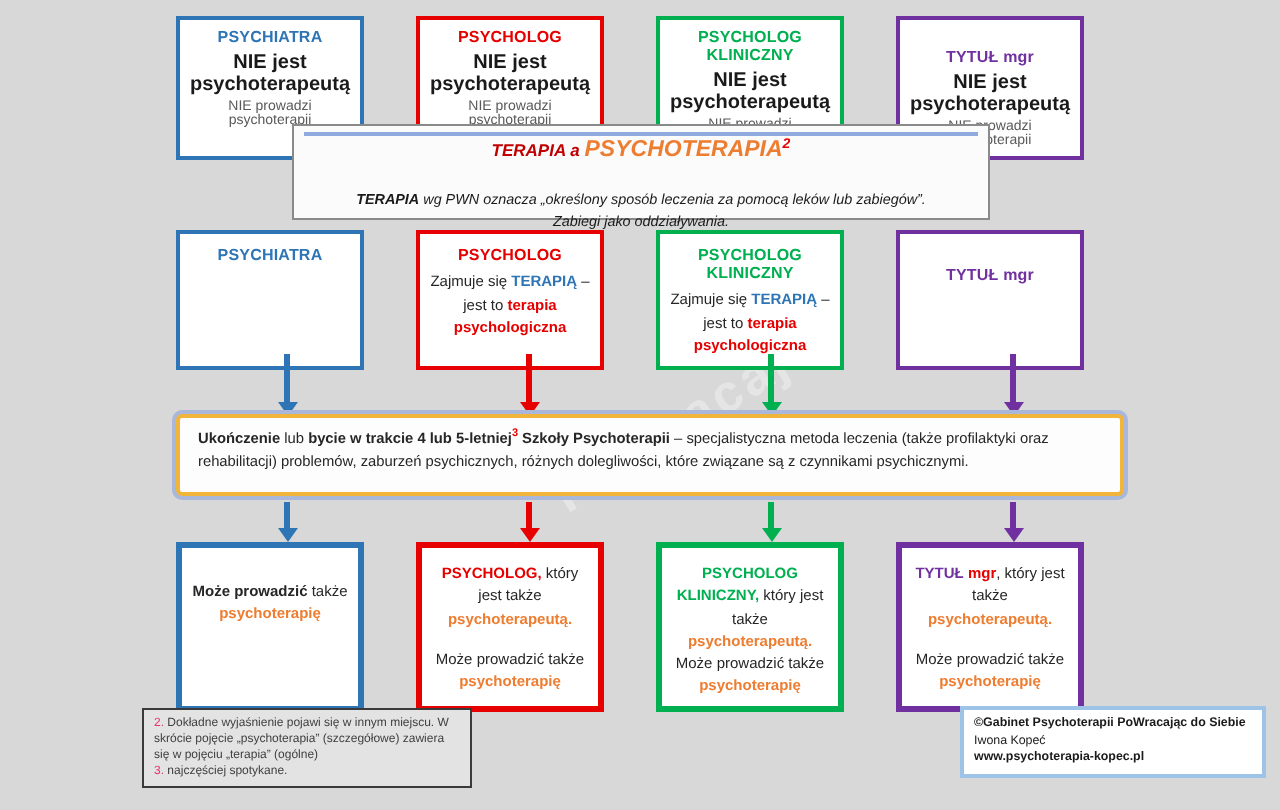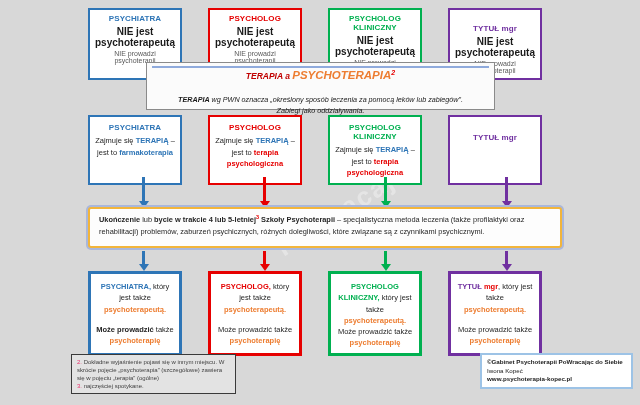--- a/index.html
+++ b/index.html
@@ -113,21 +113,20 @@
 
   <div class="terapia-box">
     <div class="terapia-rule"></div>
     <div class="terapia-title"><span>TERAPIA a </span><span class="big">PSYCHOTERAPIA</span><sup>2</sup></div>
     <div class="terapia-body"><span class="bold">TERAPIA</span><span> wg PWN oznacza „określony sposób leczenia za pomocą leków lub zabiegów”.</span><br><span>Zabiegi jako oddziaływania.</span></div>
   </div>
 
   <div class="rowgrid r2" style="top:115px;">
     <div class="card c-blue">
       <div class="t tc-blue">PSYCHIATRA</div>
-      <div class="body"><span>Zajmuje się </span><span class="term">TERAPIĄ</span><span> – jest to </span><span class="hl tc-blue">farmakoterapia</span></div>
     </div>
     <div class="card c-red">
       <div class="t tc-red">PSYCHOLOG</div>
       <div class="body"><span>Zajmuje się </span><span class="term">TERAPIĄ</span><span> – jest to </span><span class="hl tc-red">terapia psychologiczna</span></div>
     </div>
     <div class="card c-green">
       <div class="t tc-green">PSYCHOLOG KLINICZNY</div>
       <div class="body"><span>Zajmuje się </span><span class="term">TERAPIĄ</span><span> – jest to </span><span class="hl tc-red">terapia psychologiczna</span></div>
     </div>
     <div class="card c-purple">
@@ -168,21 +167,20 @@
       <div class="shaft" style="height:13px;background:#00B050;"></div>
       <div class="head" style="top:13px;border-top:7px solid #00B050;"></div>
     </div>
   <div class="arrow" style="left:505px;top:251px;">
       <div class="shaft" style="height:13px;background:#7030A0;"></div>
       <div class="head" style="top:13px;border-top:7px solid #7030A0;"></div>
     </div>
 
   <div class="rowgrid r3" style="top:271px;">
     <div class="card c-blue">
-      <div><span class="t-inline tc-blue">PSYCHIATRA,</span><span> który jest także </span><span class="orange">psychoterapeutą.</span></div>
       <div class="spacer"></div>
       <div><span class="bold">Może prowadzić</span><span> także</span></div>
       <div class="orange">psychoterapię</div>
     </div>
     <div class="card c-red">
       <div><span class="t-inline tc-red">PSYCHOLOG,</span><span> który jest także </span><span class="orange">psychoterapeutą.</span></div>
       <div class="spacer"></div>
       <div><span>Może prowadzić także</span></div>
       <div class="orange">psychoterapię</div>
     </div>

